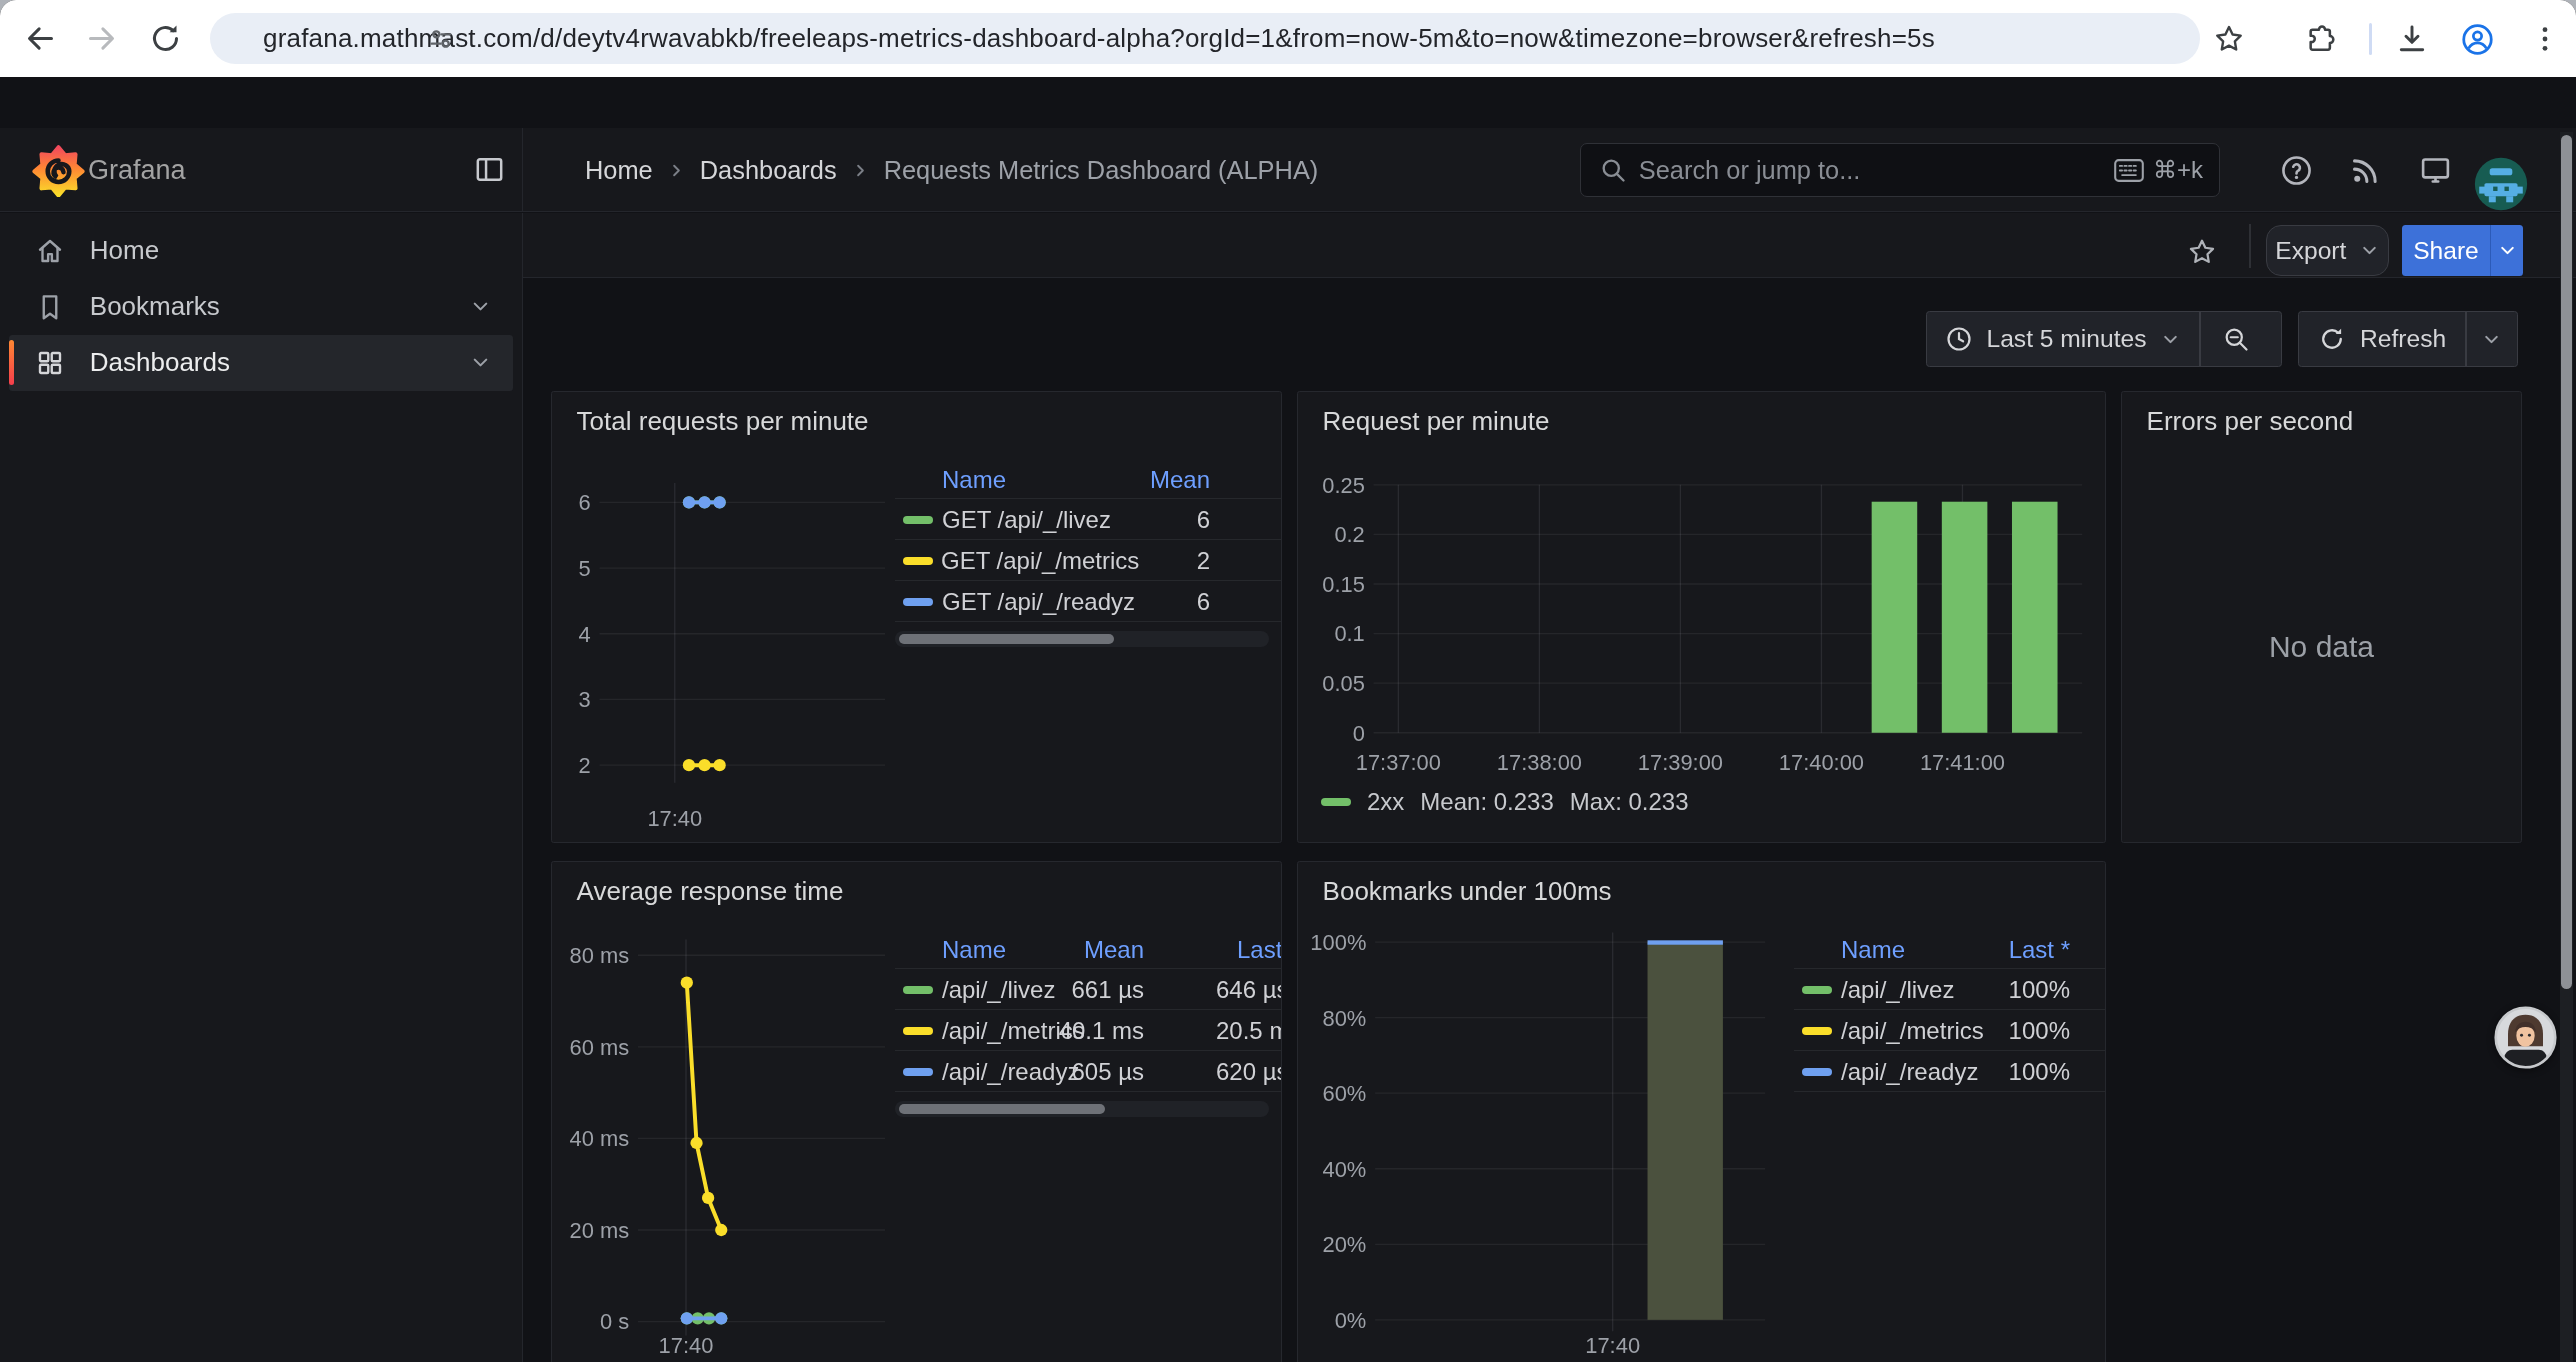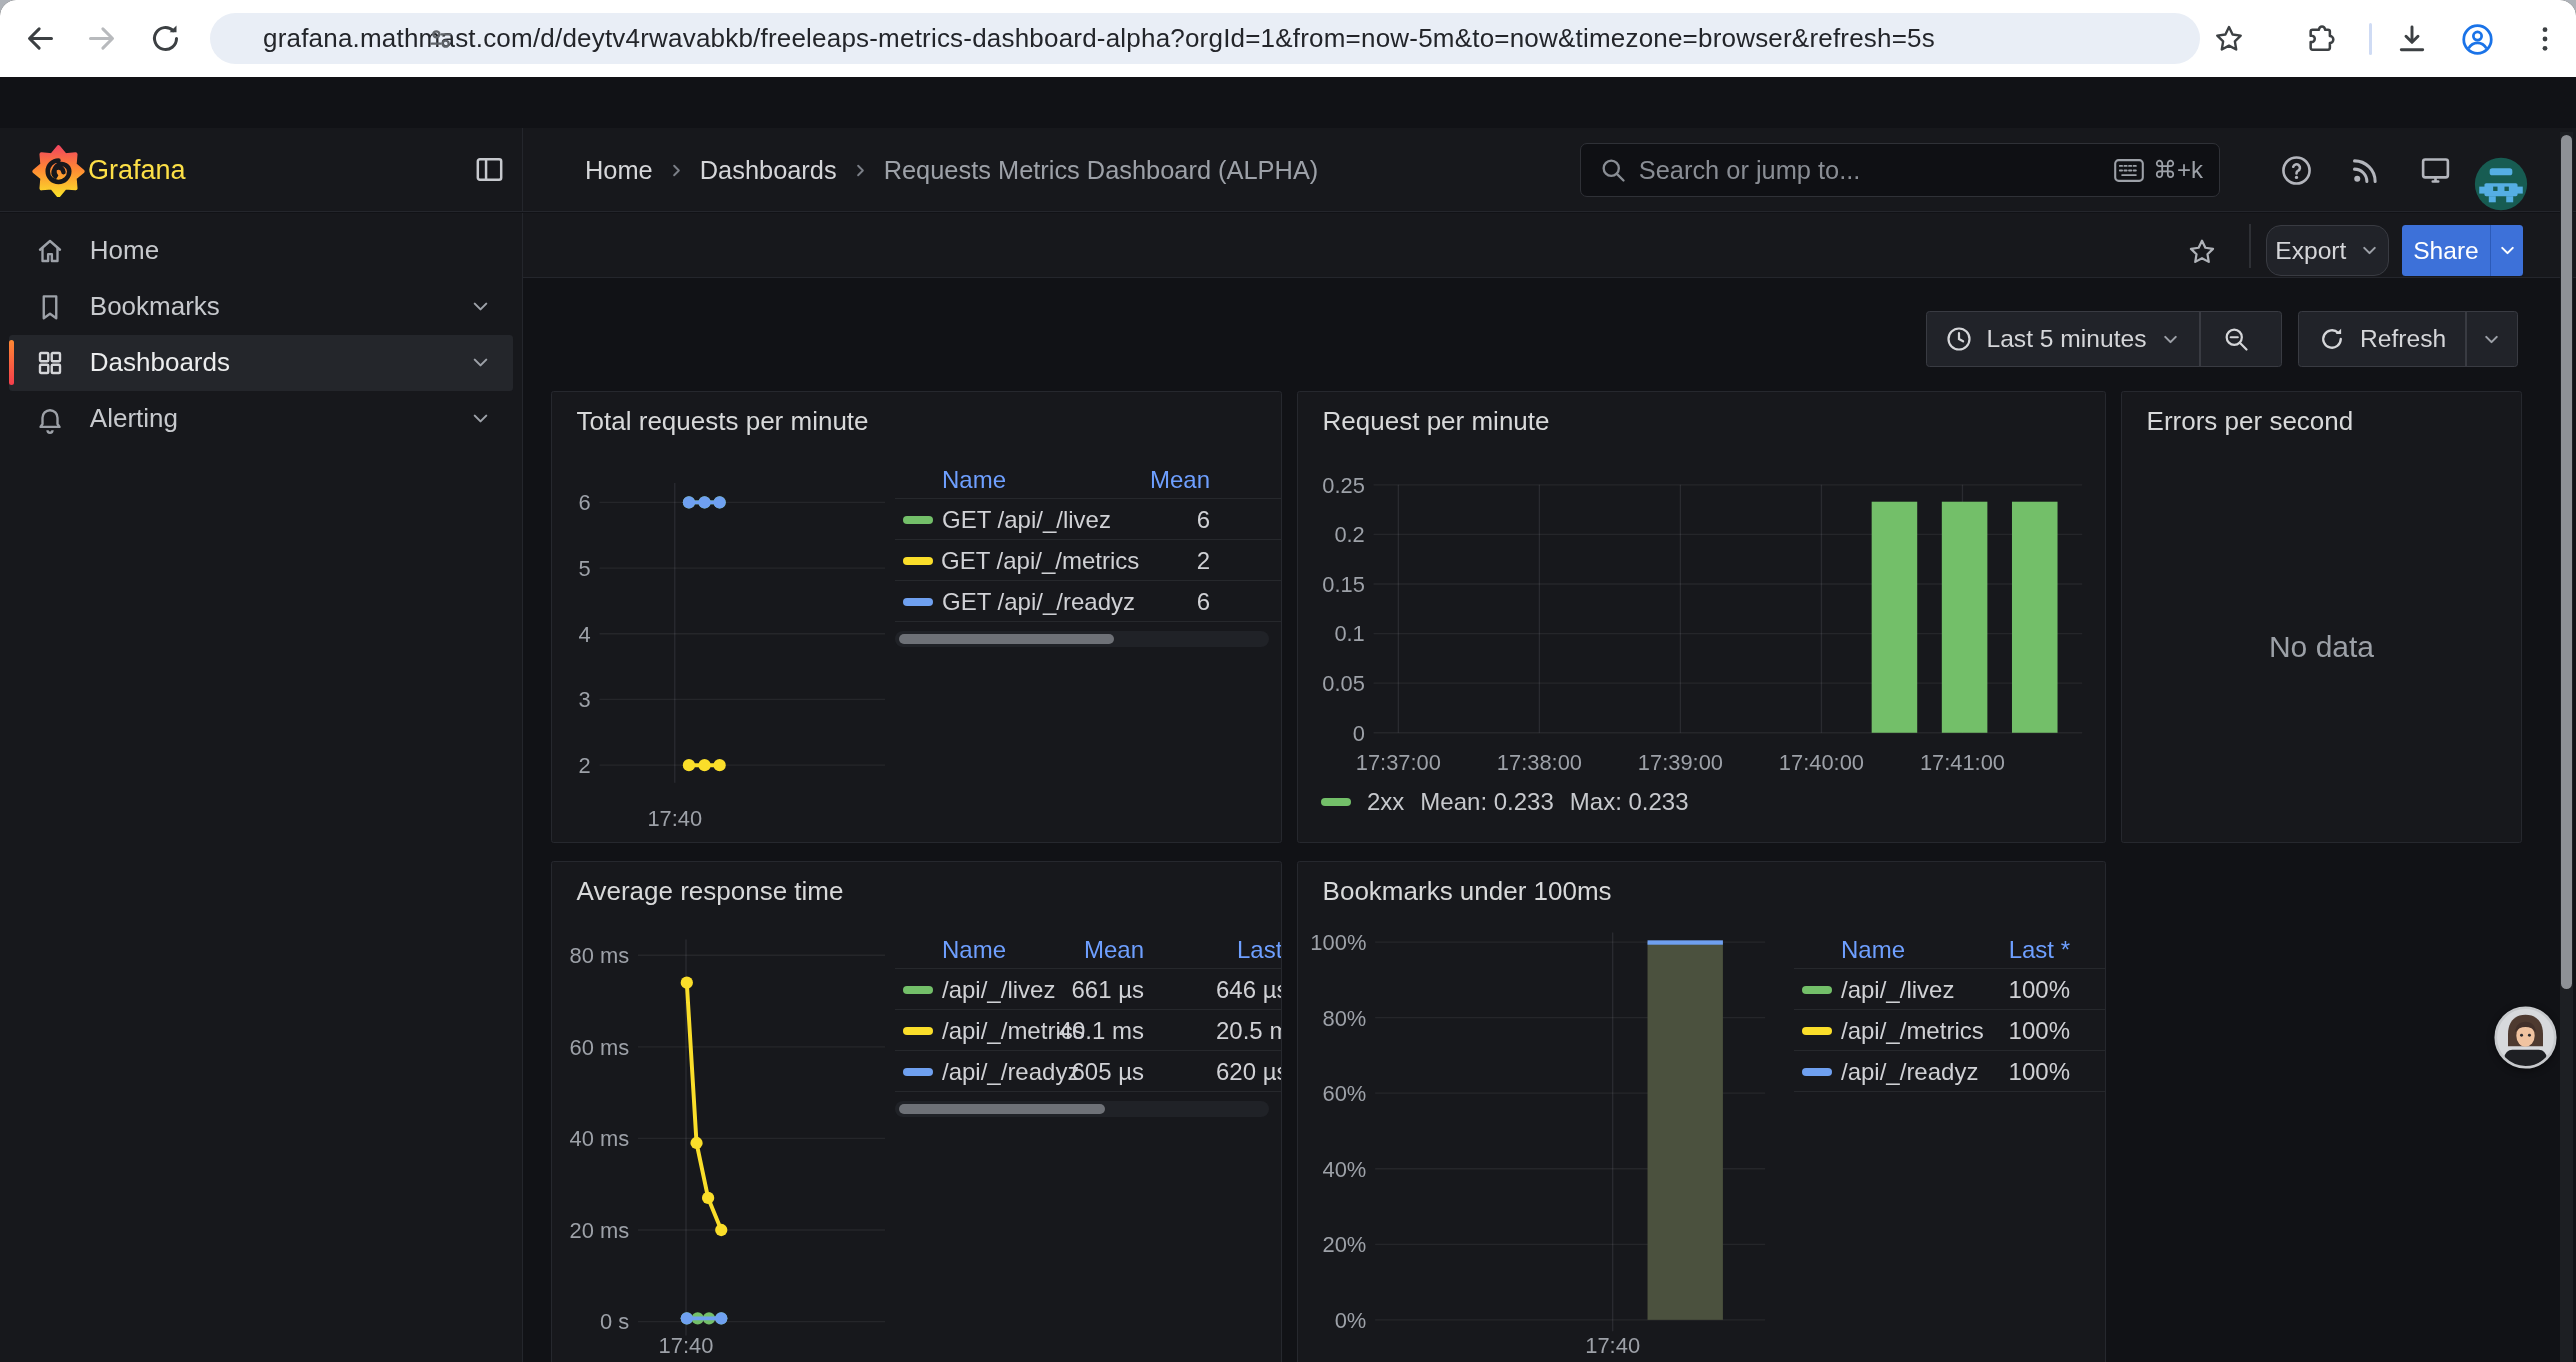--- a/index.html
+++ b/index.html
@@ -16,21 +16,21 @@
   .chrome-sep { position:absolute; left:2369px; top:23px; width:2.6px; height:32px; background:#CFDBF4; border-radius:1.8px; }
 
   .bookmarks-bar { position:absolute; left:0; top:77px; width:100%; height:51px; background:#ffffff; border-bottom:0.9px solid #DFE1E5; }
   .bm-item { position:absolute; top:8px; height:35px; display:flex; align-items:center; gap:10.5px; color:#3F4247; font-size:24px; padding:0 12.3px; border-radius:17.5px; cursor:pointer; }
   .bm-sep { position:absolute; left:54px; top:10.5px; width:2.6px; height:30px; background:#C6D6F4; border-radius:1.8px; }
 
   
   .app { position:absolute; left:0; top:128px; width:2576px; height:1235px; background:#111216; color:#D5D6D9; }
   .gf-header { position:absolute; left:0; top:0; width:100%; height:84px; background:#17181C; border-bottom:0.9px solid #24262C; }
   .gf-header-leftrail { position:absolute; left:0; top:0; width:523px; height:84px; border-right:0.9px solid #24262C; }
-  .brand { position:absolute; left:88px; top:0; height:84px; line-height:84px; font-size:27px; color:#fde047; }
+  .brand { position:absolute; left:88px; top:0; height:84px; line-height:84px; font-size:27px; color:#a3a3a3; }
   .crumbs { position:absolute; left:585px; top:0; height:84px; display:flex; align-items:center; gap:14px; font-size:25.4px; }
   .crumb { color:#D5D6D9; cursor:pointer; }
   .crumb.current { color:#9DA1A8; cursor:default; }
   .search-box { position:absolute; left:1580px; top:15px; width:640px; height:54px; background:#0F1014; border:0.9px solid #2F3137; border-radius:7px; display:flex; align-items:center; cursor:text; }
   .search-ph { color:#898D94; font-size:25.4px; margin-left:12.3px; flex:1; }
   .kbd-hint { display:flex; align-items:center; gap:8.8px; color:#9DA1A8; font-size:24px; margin-right:16px; }
   .hdr-icon { position:absolute; top:26px; width:32px; height:32px; cursor:pointer; }
 
   .sidebar { position:absolute; left:0; top:85px; width:523px; height:1149px; background:#17181C; border-right:0.9px solid #24262C; padding-top:9.6px; }
   .side-item { position:relative; height:56px; margin:0 8.8px; display:flex; align-items:center; border-radius:3.5px; cursor:pointer; }
@@ -269,34 +269,20 @@
             <svg width="30" height="30" viewBox="0 0 24 24">
               <g fill="none" stroke="#D5D6D9" stroke-width="1.9">
                 <rect x="4" y="4" width="6.6" height="6.6" rx="0.8"></rect>
                 <rect x="13.4" y="4" width="6.6" height="6.6" rx="0.8"></rect>
                 <rect x="4" y="13.4" width="6.6" height="6.6" rx="0.8"></rect>
                 <rect x="13.4" y="13.4" width="6.6" height="6.6" rx="0.8"></rect>
               </g>
             </svg>
           </span>
           <span class="side-label">Dashboards</span>
-          <span class="side-chevron">
-            <svg width="23" height="23" viewBox="0 0 24 24">
-              <path d="M6 9l6 6 6-6" fill="none" stroke="#9DA1A8" stroke-width="2.2" stroke-linecap="round" stroke-linejoin="round"></path>
-            </svg>
-          </span>
-        </div>
-        <div class="side-item">
-          <span class="side-icon">
-            <svg width="30" height="30" viewBox="0 0 24 24">
-              <path d="M18 16v-5a6 6 0 1 0-12 0v5l-1.6 2.3h15.2z" fill="none" stroke="#9DA1A8" stroke-width="1.9" stroke-linejoin="round"></path>
-              <path d="M10 21a2 2 0 0 0 4 0" fill="none" stroke="#9DA1A8" stroke-width="1.9"></path>
-            </svg>
-          </span>
-          <span class="side-label">Alerting</span>
           <span class="side-chevron">
             <svg width="23" height="23" viewBox="0 0 24 24">
               <path d="M6 9l6 6 6-6" fill="none" stroke="#9DA1A8" stroke-width="2.2" stroke-linecap="round" stroke-linejoin="round"></path>
             </svg>
           </span>
         </div>
       </div>
 
     <div class="subband">
       <div class="abs" style="left:1664px;top:24px">

